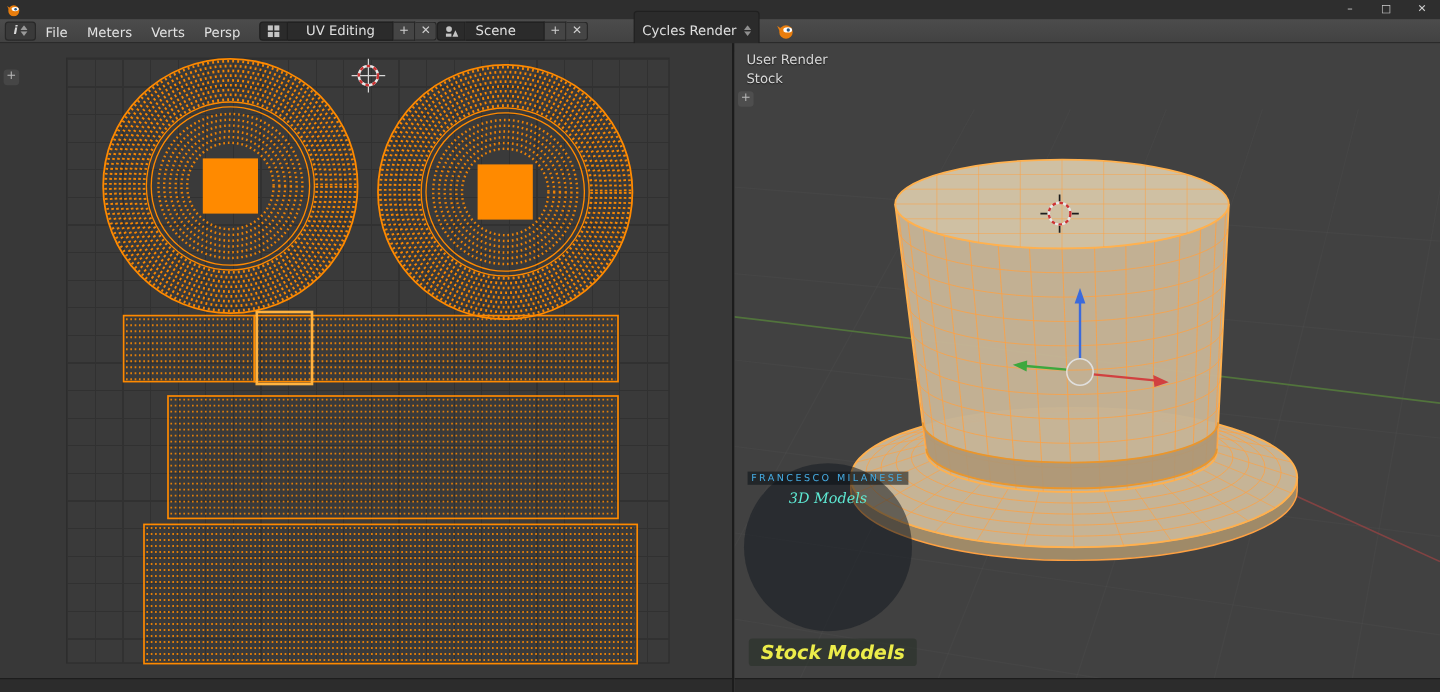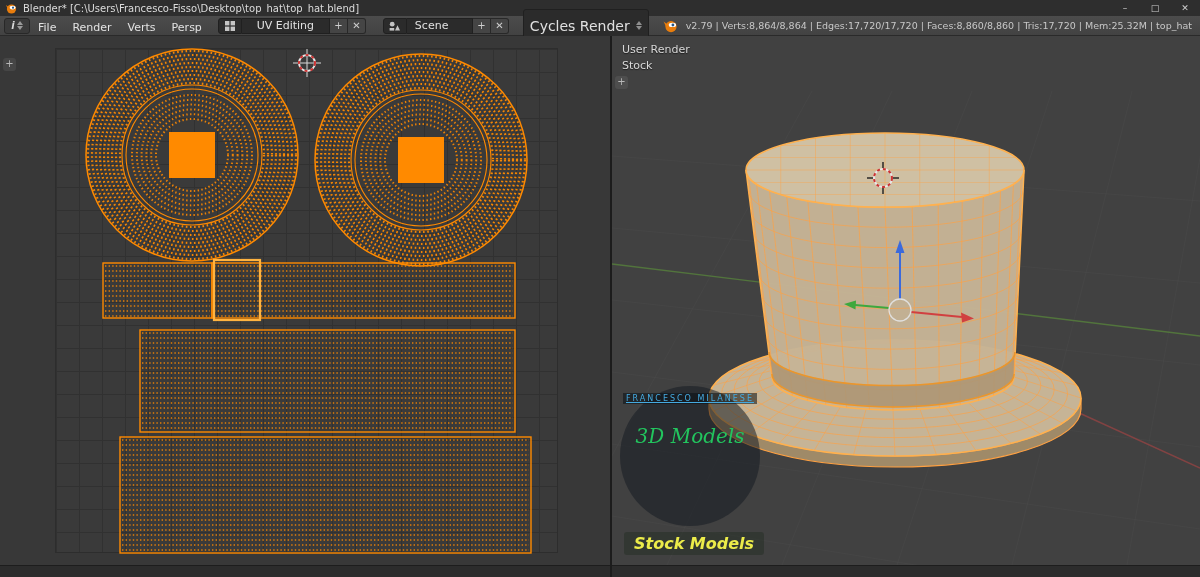--- a/index.html
+++ b/index.html
@@ -28,22 +28,22 @@
   .idgroup { display:inline-flex; align-items:center; height:16px; margin-left:8px; }
   .idbrowse { width:24px; height:16px; background:#2b2b2b; border:1px solid #202020;
               border-radius:3px 0 0 3px; display:flex; align-items:center; justify-content:center; }
   .idname { height:16px; line-height:14px; background:#2b2b2b; border:1px solid #202020; border-left:none;
             color:#e0e0e0; padding:0 8px; font-size:11px; }
   .idname.layout { width:88px;text-align:center; }
   .idname.scene { width:66px; }
   .idbtn { width:18px; height:16px; background:#454545; border:1px solid #282828; border-left:none;
            color:#cfcfcf; font-size:10px; display:flex; align-items:center; justify-content:center; }
   .idbtn.last { border-radius:0 3px 3px 0; }
-  .engine { margin-left:14px; height:16px; background:#2b2b2b; border:1px solid #202020; border-radius:3px;
-            color:#e0e0e0; padding:16px 6px; display:flex; align-items:center; gap:6px; font-size:14px; }
+  .engine { margin-left:38px; height:16px; background:#2b2b2b; border:1px solid #202020; border-radius:3px;
+            color:#e0e0e0; padding:16px 6px; display:flex; align-items:center; gap:6px; font-size:11px; }
   .blogo { margin-left:14px; display:inline-flex; }
   .stats { margin-left:8px; font-size:9.5px; color:#c8c8c8; overflow:hidden; }
 
   
   .main { position:absolute; top:36px; left:0; right:0; bottom:0; display:flex; }
   .uv-editor { position:relative; width:610px; background:#383838; overflow:hidden; }
   .divider { width:2px; background:#1c1c1c; }
   .viewport { position:relative; flex:1; background:#414141; overflow:hidden; }
 
   .uv-grid { position:absolute; left:55px; top:12px; width:503px; height:505px;
@@ -63,78 +63,77 @@
                 text-shadow:0 1px 1px rgba(0,0,0,.6); }
 
   
   .wm-circle { position:absolute; left:8px; top:350px; width:140px; height:140px; border-radius:50%;
                background:rgba(22,28,34,.55); text-align:center; }
   .wm-fm { display:block; margin-top:8px; font-size:56px; font-weight:bold; font-style:italic; line-height:1.05; }
   .wm-f { color:#f5f5f5; }
   .wm-m { margin-left:-7px; }
   .wm-name { display:inline-block; font-size:8px; letter-spacing:2px; padding:1px 3px;
              background:rgba(10,16,22,.55); margin-top:-2px; }
-  .wm-tag { font-family:"DejaVu Serif", serif; font-style:italic; font-size:20px; color:#22c55e; margin-top:19px; }
+  .wm-tag { font-family:"DejaVu Serif", serif; font-style:italic; font-size:12px; color:#5eead4; margin-top:3px; }
   .wm-stock { position:absolute; left:12px; top:496px; padding:2px 10px; border-radius:3px;
               background:rgba(35,45,35,.5); font-style:italic; font-weight:bold; font-size:16px; }
 </style>
 </head>
 <body>
 
 <div class="window">
 
   <div class="titlebar">
     <span class="appicon">
       <svg width="12" height="12" viewBox="0 0 12 12">
         <circle cx="6.5" cy="7" r="4.6" fill="#e87d0d"></circle>
         <ellipse cx="7.6" cy="5.6" rx="3" ry="1.8" fill="#ffffff"></ellipse>
         <circle cx="8" cy="5.7" r="1.1" fill="#265787"></circle>
         <path d="M1,3 L5,6 L2.6,6.6 Z" fill="#e87d0d"></path>
       </svg>
     </span>
-    <span class="ttext">Blender* [C:\Users\Francesco-Fisso\Desktop\top_hat\top_hat.blend]</span>
     <div class="wincontrols">
       <span class="winbtn">–</span>
       <span class="winbtn">□</span>
       <span class="winbtn close">✕</span>
     </div>
   </div>
 
   <div class="info-header">
     <span class="editor-btn">
       <span class="iglyph">i</span>
       <span class="dd">
         <svg width="6" height="4" viewBox="0 0 6 4">
             <path d="M0,4 L3,0 L6,4 Z" fill="#9a9a9a"></path>
           </svg>
         <svg width="6" height="4" viewBox="0 0 6 4">
             <path d="M0,0 L3,4 L6,0 Z" fill="#9a9a9a"></path>
           </svg>
       </span>
     </span>
     <span class="menu-item">File</span>
-    <span class="menu-item">Render</span>
+    <span class="menu-item">Meters</span>
     <span class="menu-item">Verts</span>
     <span class="menu-item">Persp</span>
 
     <span class="idgroup">
       <span class="idbrowse">
         <svg width="10" height="10" viewBox="0 0 10 10">
           <rect x="0" y="0" width="4.4" height="4.4" fill="#c4c4c4"></rect>
           <rect x="5.6" y="0" width="4.4" height="4.4" fill="#c4c4c4"></rect>
           <rect x="0" y="5.6" width="4.4" height="4.4" fill="#c4c4c4"></rect>
           <rect x="5.6" y="5.6" width="4.4" height="4.4" fill="#c4c4c4"></rect>
         </svg>
       </span>
       <span class="idname layout">UV Editing</span>
       <span class="idbtn">+</span>
       <span class="idbtn last">✕</span>
     </span>
 
-    <span class="idgroup" style="margin-left:17px;">
+    <span class="idgroup" style="margin-left:0;">
       <span class="idbrowse">
         <svg width="11" height="10" viewBox="0 0 11 10">
           <circle cx="3.2" cy="3.2" r="2.4" fill="#c4c4c4"></circle>
           <path d="M6,9.6 L8.5,4.2 L11,9.6 Z" fill="#c4c4c4"></path>
           <rect x="0.6" y="7" width="4.6" height="2.6" fill="#c4c4c4"></rect>
         </svg>
       </span>
       <span class="idname scene">Scene</span>
       <span class="idbtn">+</span>
       <span class="idbtn last">✕</span>
@@ -153,21 +152,20 @@
     </span>
 
     <span class="blogo">
       <svg width="15" height="15" viewBox="0 0 15 15">
         <circle cx="8" cy="8.6" r="5.6" fill="#e87d0d"></circle>
         <ellipse cx="9.4" cy="6.9" rx="3.7" ry="2.2" fill="#ffffff"></ellipse>
         <circle cx="9.9" cy="7" r="1.4" fill="#265787"></circle>
         <path d="M0.6,3.4 L6,7.4 L2.8,8.2 Z" fill="#e87d0d"></path>
       </svg>
     </span>
-    <span class="stats">v2.79 | Verts:8,864/8,864 | Edges:17,720/17,720 | Faces:8,860/8,860 | Tris:17,720 | Mem:25.32M | top_hat</span>
   </div>
 
   <div class="main">
 
     <div class="uv-editor">
       <div class="uv-grid"></div>
       <svg id="uv-svg" class="layer" width="610" height="529" viewBox="0 0 610 529">
           <circle cx="192" cy="119" r="72" fill="none" stroke="#ff8a00" stroke-width="2.2" stroke-dasharray="1.6 2.6" opacity="0.95"></circle>
           <circle cx="192" cy="119" r="76" fill="none" stroke="#ff8a00" stroke-width="2.2" stroke-dasharray="1.6 2.6" opacity="0.95"></circle>
           <circle cx="192" cy="119" r="80" fill="none" stroke="#ff8a00" stroke-width="2.2" stroke-dasharray="1.6 2.6" opacity="0.95"></circle>
@@ -394,21 +392,21 @@
           <circle cx="288" cy="274" r="11" fill="none" stroke="#e2e2e2" stroke-width="1.3" opacity="0.95"></circle>
         </svg>
 
       <div class="vp-overlay">
         <div>User Render</div>
         <div>Stock</div>
       </div>
       <span class="rarrow" style="top:40px;">+</span>
 
       <div class="wm-circle">
-        <span class="wm-name" id="wm-name" style="color: rgb(69, 170, 224); text-decoration: underline;">FRANCESCO MILANESE</span>
+        <span class="wm-name" id="wm-name" style="color: rgb(69, 170, 224);">FRANCESCO MILANESE</span>
         <div class="wm-tag">3D Models</div>
       </div>
       <div class="wm-stock" id="wm-stock" style="color: rgb(236, 236, 74); font-style: italic;">Stock Models</div>
 
       <div class="region-footer"></div>
     </div>
   </div>
 </div>
 
 </body></html>

